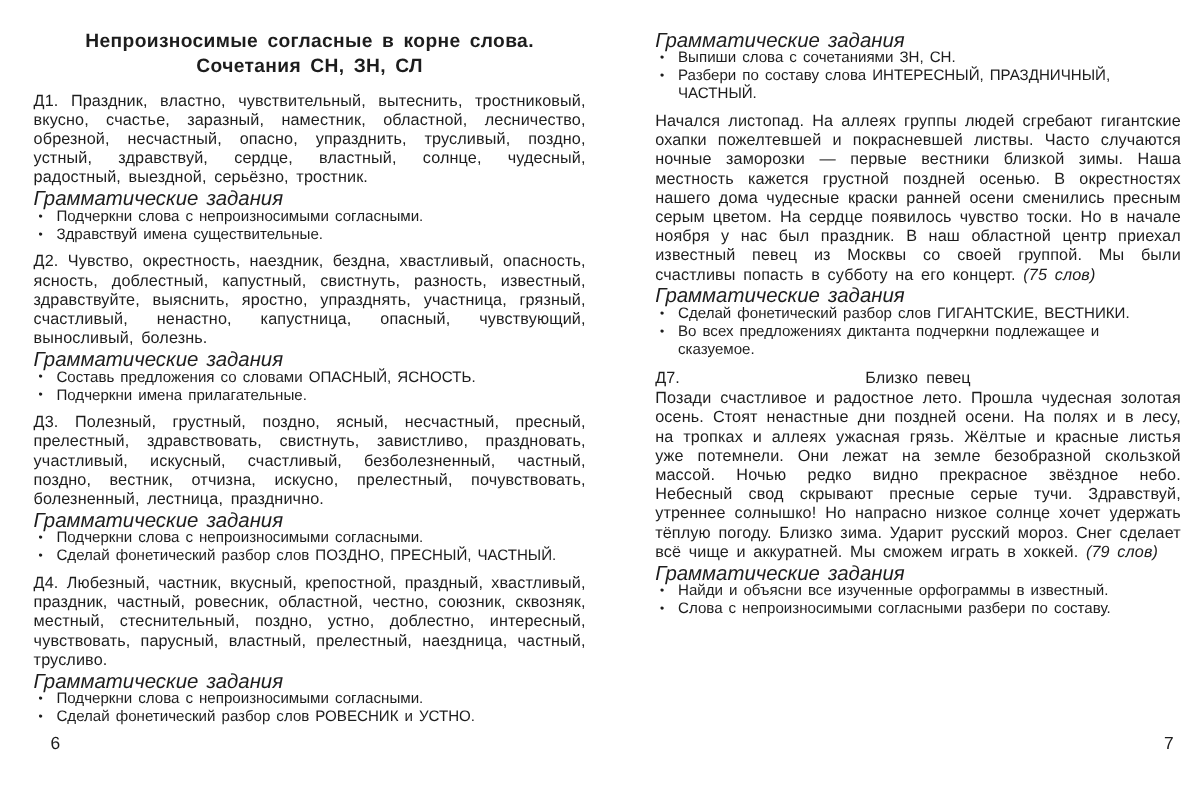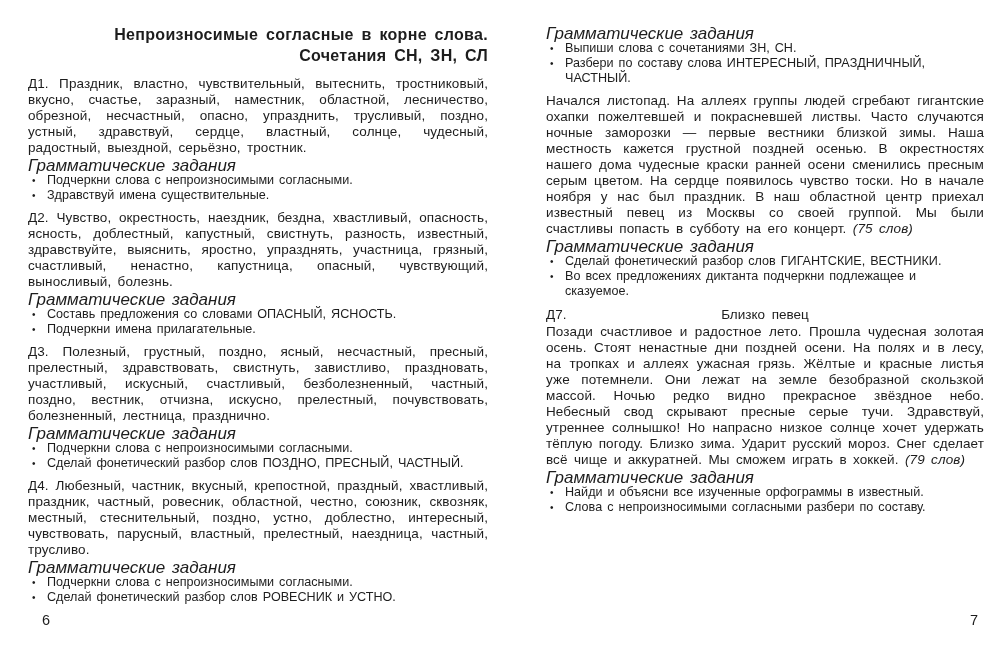--- a/index.html
+++ b/index.html
@@ -10,21 +10,21 @@
   }
   .page{position:absolute;top:24px;}
   .page-left{left:28px;width:460px;}
   .page-right{left:546px;width:438px;}
 
   .title{
     text-align:center;font-size:19px;font-weight:bold;margin:0 0 8px 0;
     letter-spacing:1px;
   }
   .subtitle{
-    text-align:right;font-size:16px;font-weight:bold;margin:0 0 10px 0;
+    text-align:center;font-size:16px;font-weight:bold;margin:0 0 10px 0;
     line-height:21px;letter-spacing:.3px;word-spacing:3px;
   }
 
   .body-text{
     font-size:13.5px;line-height:16px;text-align:justify;margin:0;
     word-spacing:2.5px;letter-spacing:.1px;
   }
   .sec{margin-bottom:7px;}
   .sec-head{position:relative;font-size:13.5px;line-height:17px;margin-bottom:1px;}
   .sec-head .lbl{position:absolute;left:0;top:0;}

